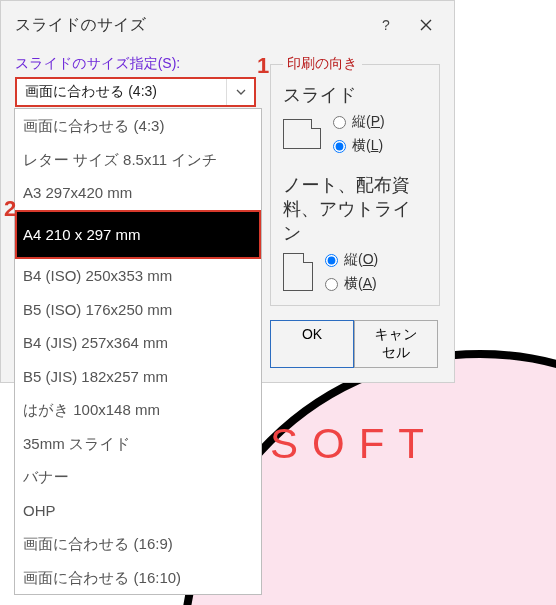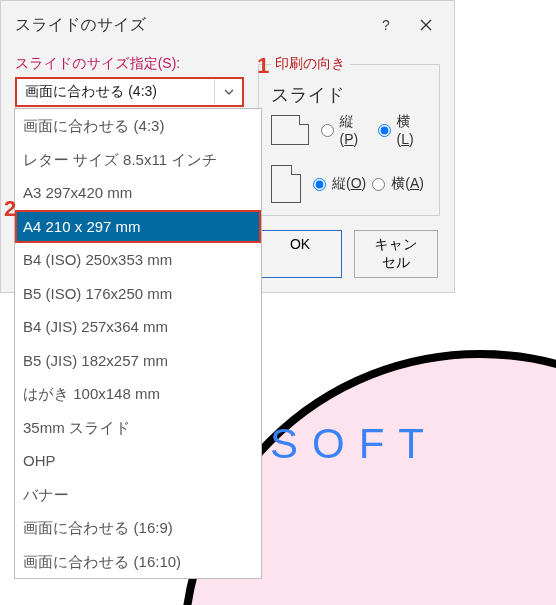--- a/index.html
+++ b/index.html
@@ -1,47 +1,47 @@
 <!DOCTYPE html>
 <html><head>
 <meta charset="utf-8">
 <style>
   * { box-sizing: border-box; font-family: "Yu Gothic UI", "Meiryo", sans-serif; }
   body { margin: 0; width: 556px; height: 605px; background: #fff; position: relative; overflow: hidden; }
-  .bg-text { position: absolute; left: 270px; top: 420px; font-size: 42px; letter-spacing: 14px; color: #3b82f6; }
+  .bg-text { position: absolute; left: 270px; top: 420px; font-size: 42px; letter-spacing: 14px; color: #ef4444; }
   .bg-arc { position: absolute; width: 600px; height: 600px; border: 8px solid #000; border-radius: 50%; left: 180px; top: 350px; background: #fce3ed; }
   .dialog { position: absolute; left: 0; top: 0; width: 455px; background: #f3f3f3; border: 1px solid #cfcfcf; }
   .titlebar { display: flex; align-items: center; padding: 10px 8px 10px 14px; }
   .titlebar-text { flex: 1; font-size: 16px; color: #333; }
   .tb-btn { width: 40px; height: 28px; display: flex; align-items: center; justify-content: center; color: #444; font-size: 14px; }
   .body { padding: 6px 14px 14px 14px; display: flex; gap: 14px; }
   .left-col { width: 260px; position: relative; }
-  .label-row { font-size: 14px; color: #be185d; margin-bottom: 4px; }
+  .label-row { font-size: 14px; color: #6d28d9; margin-bottom: 4px; }
   .combo { display: flex; border: 2px solid #d7392b; background: #fff; height: 30px; }
   .combo-text { flex: 1; padding: 4px 8px; font-size: 14px; color: #222; }
   .combo-btn { width: 28px; display: flex; align-items: center; justify-content: center; border-left: 1px solid #ddd; }
   .chevron { width: 10px; height: 10px; }
   .marker1 { position: absolute; left: 242px; top: -2px; color: #d7392b; font-weight: bold; font-size: 22px; }
   .marker2 { position: absolute; left: 4px; top: 196px; color: #d7392b; font-weight: bold; font-size: 22px; z-index: 50; }
   .dropdown-list { position: absolute; left: 14px; top: 108px; width: 248px; background: #fff; border: 1px solid #bdbdbd; z-index: 40; }
   .dd-item { padding: 4px 8px; font-size: 15px; color: #555; line-height: 1.7; white-space: nowrap; overflow: hidden; }
-  .dd-selected { background: #0369a1; color: #fff; border: 2px solid #d7392b; padding: 2px 6px; }
+  .dd-selected { background: #000000; color: #fff; border: 2px solid #d7392b; padding: 10px 6px; }
   .right-col { flex: 1; }
   fieldset { border: 1px solid #d0d0d0; margin: 0 0 14px 0; padding: 10px 12px 12px 12px; }
   legend { font-size: 14px; color: #b91c1c; padding: 0 4px; }
   .sub-label { font-size: 18px; color: #333; margin-bottom: 6px; }
   .orient-row { display: flex; align-items: center; gap: 12px; }
   .page-icon { width: 30px; height: 38px; border: 1.5px solid #555; position: relative; }
   .page-icon .fold { position: absolute; right: -1px; top: -1px; width: 10px; height: 10px; background: #f3f3f3; border-left: 1.5px solid #555; border-bottom: 1.5px solid #555; }
   .page-icon.landscape { width: 38px; height: 30px; }
-  .radio-col { display: flex; flex-direction: row; gap: 6px; }
+  .radio-col { display: flex; flex-direction: column; gap: 6px; }
   .radio-item { display: flex; align-items: center; gap: 6px; font-size: 14px; color: #333; }
   .radio-item input { margin: 0; }
   .radio-item u { text-decoration: underline; }
-  .btn-row { display: flex; gap: 12px; justify-content: center; padding-right: 2px; }
+  .btn-row { display: flex; justify-content: center; padding-right: 2px; }
   .btn { min-width: 84px; padding: 5px 14px; background: #f3f3f3; border: 1px solid #aaa; font-size: 14px; text-align: center; }
   .btn.primary { border: 1.5px solid #2b6cc0; }
 </style>
 </head>
 <body>
 
 <div class="bg-arc"></div>
 <div class="bg-text">SOFT</div>
 
 <span class="marker2">2</span>
@@ -87,20 +87,21 @@
               <input type="radio" name="sl" style="">
               <span><span>縦(</span><u>P</u><span>)</span></span>
             </label>
             <label class="radio-item">
               <input type="radio" name="sl" checked="" style="">
               <span><span>横(</span><u>L</u><span>)</span></span>
             </label>
           </div>
         </div>
 
+        <div class="sub-label">ノート、配布資料、アウトライン</div>
         <div class="orient-row">
           <div class="page-icon">
               <div class="fold"></div>
             </div>
           <div class="radio-col">
             <label class="radio-item">
               <input type="radio" name="nt" checked="" style="">
               <span><span>縦(</span><u>O</u><span>)</span></span>
             </label>
             <label class="radio-item">
@@ -123,17 +124,17 @@
     <div class="dd-item">画面に合わせる (4:3)</div>
     <div class="dd-item">レター サイズ 8.5x11 インチ</div>
     <div class="dd-item">A3 297x420 mm</div>
     <div class="dd-item dd-selected">A4 210 x 297 mm</div>
     <div class="dd-item">B4 (ISO) 250x353 mm</div>
     <div class="dd-item">B5 (ISO) 176x250 mm</div>
     <div class="dd-item">B4 (JIS) 257x364 mm</div>
     <div class="dd-item">B5 (JIS) 182x257 mm</div>
     <div class="dd-item">はがき 100x148 mm</div>
     <div class="dd-item">35mm スライド</div>
+    <div class="dd-item">バナー</div>
     <div class="dd-item">OHP</div>
-    <div class="dd-item">バナー</div>
     <div class="dd-item">画面に合わせる (16:9)</div>
     <div class="dd-item">画面に合わせる (16:10)</div>
   </div>
 
 </body></html>

